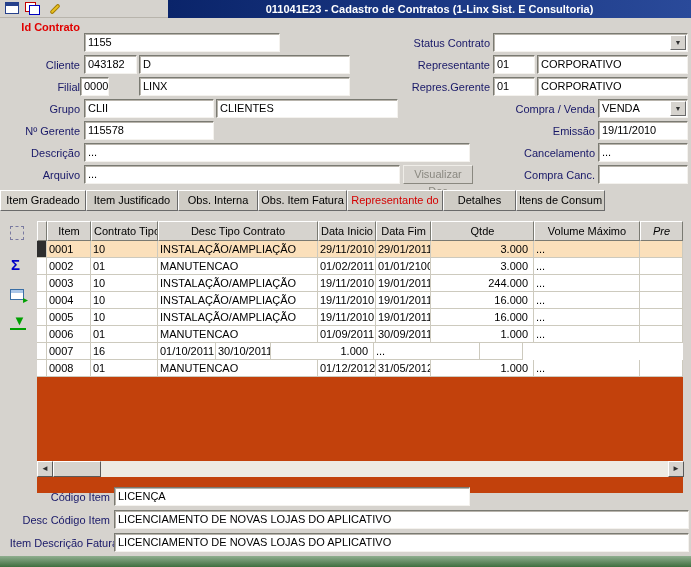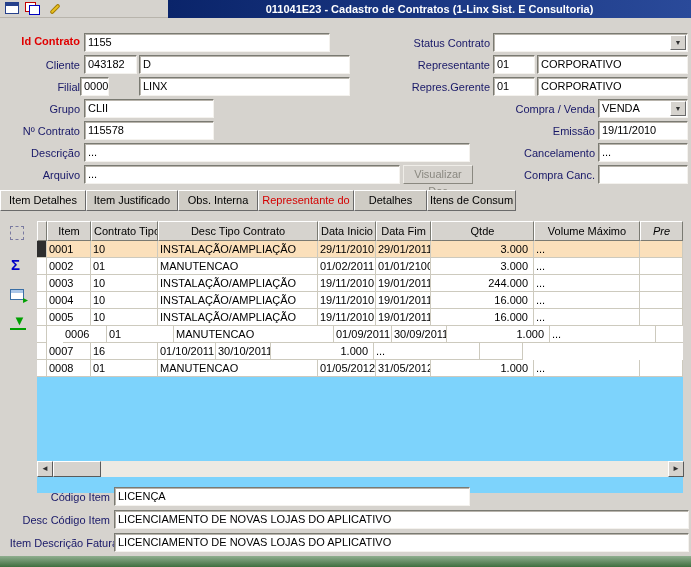--- a/index.html
+++ b/index.html
@@ -44,21 +44,21 @@
   .ic-sum{color:#0000c8;font-weight:bold;font-size:15px;line-height:18px;padding-left:3px}
   .ic-tbl{position:relative;width:14px;height:11px;border:1px solid #3a6ea5;background:linear-gradient(#aac6e8 0 3px,#fff 3px);margin:3px 0 0 2px}
   .ic-tbl::after{content:"\25B8";position:absolute;right:-5px;bottom:-6px;color:#00a000;font-size:10px}
   .ic-dn{color:#00a000;font-size:13px;line-height:14px;padding-left:3px;border-bottom:2px solid #00a000;width:16px;margin-left:2px}
 
   
   .gridwrap{position:absolute;left:37px;top:221px;width:654px;height:240px}
   .ghead{display:flex;height:20px}
   .gc{flex:none;overflow:hidden;white-space:nowrap;padding:0 2px;line-height:16px;font-size:11px}
   .gh{background:#d6d3ce;border:1px solid;border-color:#fff #7a7a72 #7a7a72 #fff;text-align:center;height:20px;line-height:18px}
-  .gbody{position:absolute;left:0;top:20px;width:646px;height:252px;background:#7dd3fc;overflow:hidden}
+  .gbody{position:absolute;left:0;top:20px;width:646px;height:252px;background:#c2410c;overflow:hidden}
   .grow{display:flex;height:17px;background:#fff}
   .grow .gc{border-right:1px solid #cdcabe;border-bottom:1px solid #cdcabe;height:17px}
   .grow.sel .gc{background:#fbe0bb}
   .gc.num{text-align:right;padding-right:5px}
   .gc.ind{background:#fff}
   .gc.ind.cur{background:#2e2e2e}
 
   
   .hscroll{position:absolute;left:37px;top:461px;width:647px;height:16px;background:#edeae3}
   .sbtn{position:absolute;top:0;width:16px;height:16px;background:#d6d3ce;border:1px solid;border-color:#fff #5a5a5a #5a5a5a #fff;
@@ -79,35 +79,36 @@
       </div>
     <div class="tb-icon" style="left:24px">
         <div class="ic-cas"></div>
       </div>
     <div class="tb-icon" style="left:47px">
         <div class="ic-wr"></div>
       </div>
     <div class="titleblue">011041E23 - Cadastro de Contratos (1-Linx Sist. E Consultoria)</div>
   </div>
 
-  <div class="lbl redlbl" style="left:0;top:32px;width:80px">Id Contrato</div>
-  <div class="fld" style="left:84px;top:33px;width:246px">1155</div>
+  <div class="lbl redlbl" style="left:0;top:18px;width:80px">Id Contrato</div>
+  <div class="fld" style="left:84px;top:33px;width:196px">1155</div>
 
   <div class="lbl" style="left:0;top:56px;width:80px">Cliente</div>
   <div class="fld" style="left:84px;top:55px;width:53px">043182</div>
   <div class="fld" style="left:139px;top:55px;width:211px">D</div>
 
   <div class="lbl" style="left:0;top:78px;width:80px">Filial</div>
   <div class="fld" style="left:80px;top:77px;width:29px">000001</div>
   <div class="fld" style="left:139px;top:77px;width:211px">LINX</div>
 
   <div class="lbl" style="left:0;top:100px;width:80px">Grupo</div>
   <div class="fld" style="left:84px;top:99px;width:130px">CLII</div>
-
-  <div class="lbl" style="left:0;top:122px;width:80px">Nº Contrato</div>
+  <div class="fld" style="left:216px;top:99px;width:182px">CLIENTES</div>
+
+  <div class="lbl" style="left:0;top:122px;width:80px">Nº Gerente</div>
   <div class="fld" style="left:84px;top:121px;width:130px">115578</div>
 
   <div class="lbl" style="left:0;top:144px;width:80px">Descrição</div>
   <div class="fld" style="left:84px;top:143px;width:386px">...</div>
 
   <div class="lbl" style="left:0;top:166px;width:80px">Arquivo</div>
   <div class="fld" style="left:84px;top:165px;width:316px">...</div>
   <div class="btn disabled" style="left:403px;top:165px;width:70px;height:19px">Visualizar Doc</div>
 
   <div class="lbl" style="left:395px;top:34px;width:95px">Status Contrato</div>
@@ -133,23 +134,24 @@
   <div class="lbl" style="left:480px;top:122px;width:115px">Emissão</div>
   <div class="fld" style="left:598px;top:121px;width:90px">19/11/2010</div>
 
   <div class="lbl" style="left:480px;top:144px;width:115px">Cancelamento</div>
   <div class="fld" style="left:598px;top:143px;width:90px">...</div>
 
   <div class="lbl" style="left:480px;top:166px;width:115px">Compra Canc.</div>
   <div class="fld" style="left:598px;top:165px;width:90px"></div>
 
   <div class="tabstrip">
-      <div class="tab active" style="width: 86px;">Item Detalhes</div>
+      <div class="tab active" style="width: 86px;">Item Gradeado</div>
       <div class="tab" style="width: 92px;">Item Justificado</div>
       <div class="tab" style="width: 80px;">Obs. Interna</div>
+      <div class="tab" style="width: 89px;">Obs. Item Fatura</div>
       <div class="tab red" style="width: 96px;">Representante do</div>
       <div class="tab" style="width: 73px;">Detalhes</div>
       <div class="tab" style="width: 89px;">Itens de Consum</div>
     </div>
 
   <div class="side">
     <div class="sic" style="top:13px">
         <div class="ic-sel"></div>
       </div>
     <div class="sic" style="top:45px">
@@ -226,21 +228,21 @@
           <div class="gc" style="width: 67px;">10</div>
           <div class="gc" style="width: 160px;">INSTALAÇÃO/AMPLIAÇÃO</div>
           <div class="gc" style="width: 58px;">19/11/2010</div>
           <div class="gc" style="width: 55px;">19/01/2011</div>
           <div class="gc num" style="width: 103px;">16.000</div>
           <div class="gc" style="width: 106px;">...</div>
           <div class="gc" style="width: 43px;"></div>
         </div>
         <div class="grow">
           <div class="gc ind" style="width: 10px;"></div>
-          <div class="gc" style="width: 44px; margin-left: 16px;">0006</div>
+          <div class="gc" style="width: 44px;">0006</div>
           <div class="gc" style="width: 67px;">01</div>
           <div class="gc" style="width: 160px;">MANUTENCAO</div>
           <div class="gc" style="width: 58px;">01/09/2011</div>
           <div class="gc" style="width: 55px;">30/09/2011</div>
           <div class="gc num" style="width: 103px;">1.000</div>
           <div class="gc" style="width: 106px;">...</div>
           <div class="gc" style="width: 43px;"></div>
         </div>
         <div class="grow">
           <div class="gc ind" style="width: 10px;"></div>
@@ -250,21 +252,21 @@
           <div class="gc" style="width: 55px;">30/10/2011</div>
           <div class="gc num" style="width: 103px;">1.000</div>
           <div class="gc" style="width: 106px;">...</div>
           <div class="gc" style="width: 43px;"></div>
         </div>
         <div class="grow">
           <div class="gc ind" style="width: 10px;"></div>
           <div class="gc" style="width: 44px;">0008</div>
           <div class="gc" style="width: 67px;">01</div>
           <div class="gc" style="width: 160px;">MANUTENCAO</div>
-          <div class="gc" style="width: 58px;">01/05/2012</div>
+          <div class="gc" style="width: 58px;">01/12/2012</div>
           <div class="gc" style="width: 55px;">31/05/2012</div>
           <div class="gc num" style="width: 103px;">1.000</div>
           <div class="gc" style="width: 106px;">...</div>
           <div class="gc" style="width: 43px;"></div>
         </div>
       </div>
 
   </div>
 
   <div class="hscroll">

